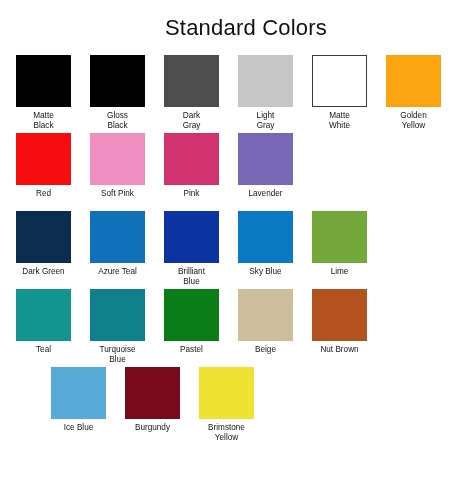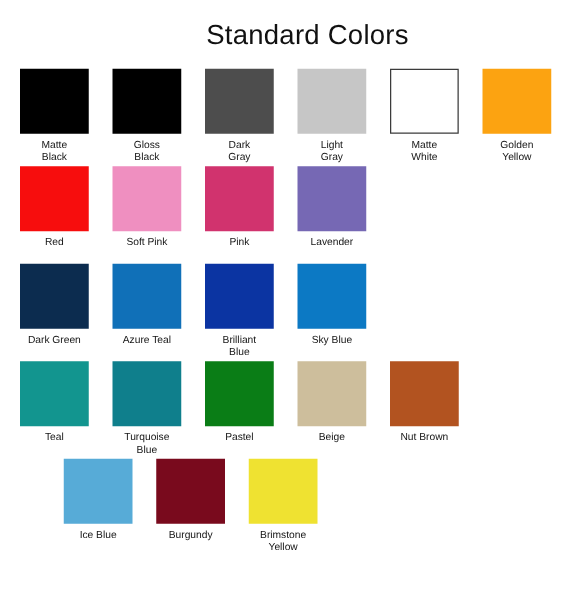--- a/index.html
+++ b/index.html
@@ -146,20 +146,24 @@
         </div>
         <div class="swatch-cell">
           <div class="swatch-chip" style="background-color: rgb(11, 52, 162);"></div>
           <div class="swatch-label">Brilliant
 Blue</div>
         </div>
         <div class="swatch-cell">
           <div class="swatch-chip" style="background-color: rgb(12, 121, 196);"></div>
           <div class="swatch-label">Sky Blue</div>
         </div>
+        <div class="swatch-cell">
+          <div class="swatch-chip" style="background-color: rgb(115, 169, 58);"></div>
+          <div class="swatch-label">Lime</div>
+        </div>
       </div>
       <div class="swatch-row">
         <div class="swatch-cell">
           <div class="swatch-chip" style="background-color: rgb(18, 149, 143);"></div>
           <div class="swatch-label">Teal</div>
         </div>
         <div class="swatch-cell">
           <div class="swatch-chip" style="background-color: rgb(15, 127, 140);"></div>
           <div class="swatch-label">Turquoise
 Blue</div>

